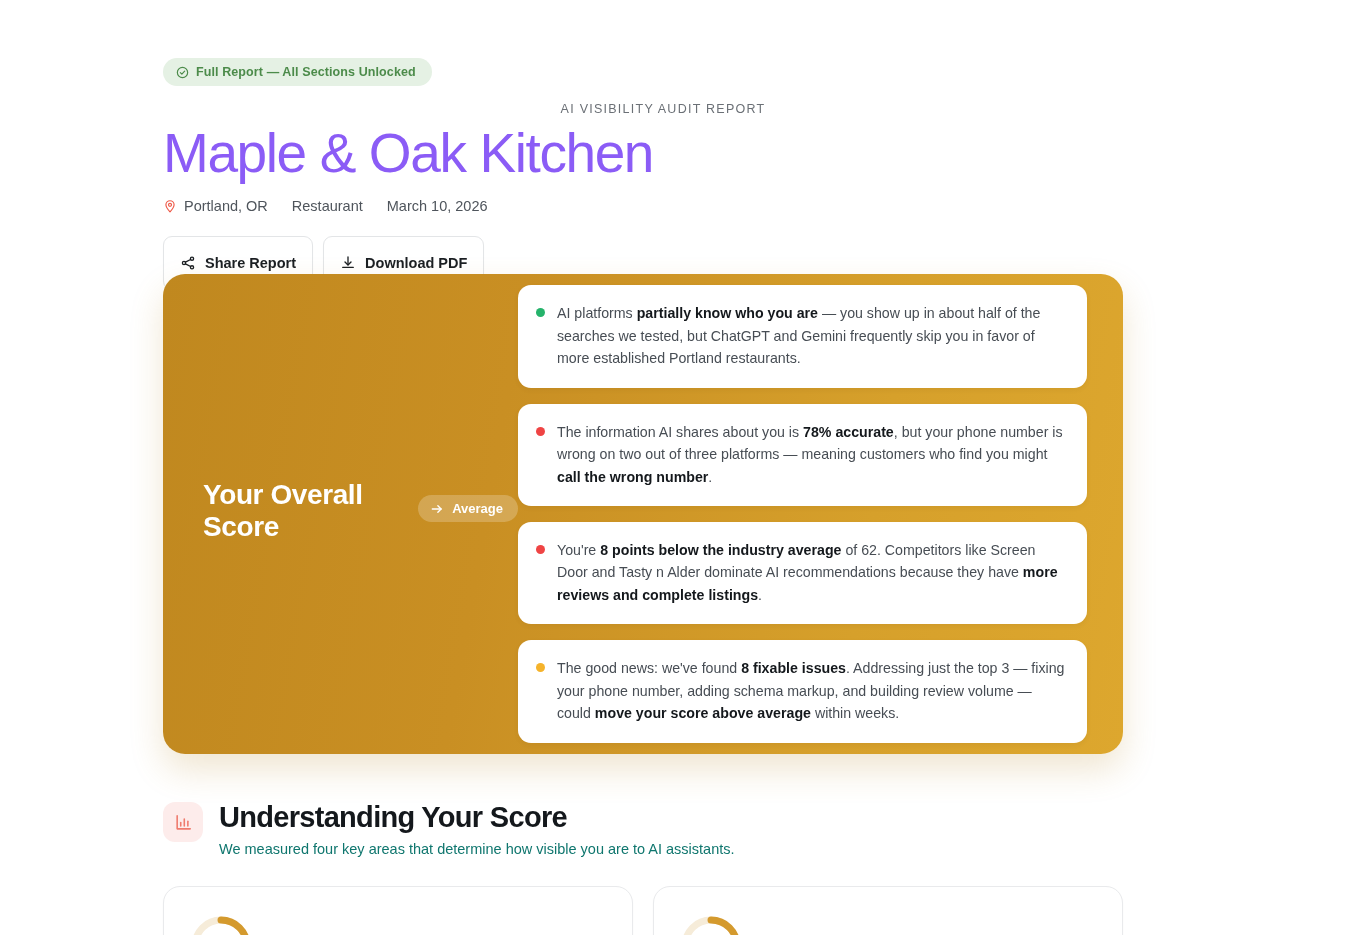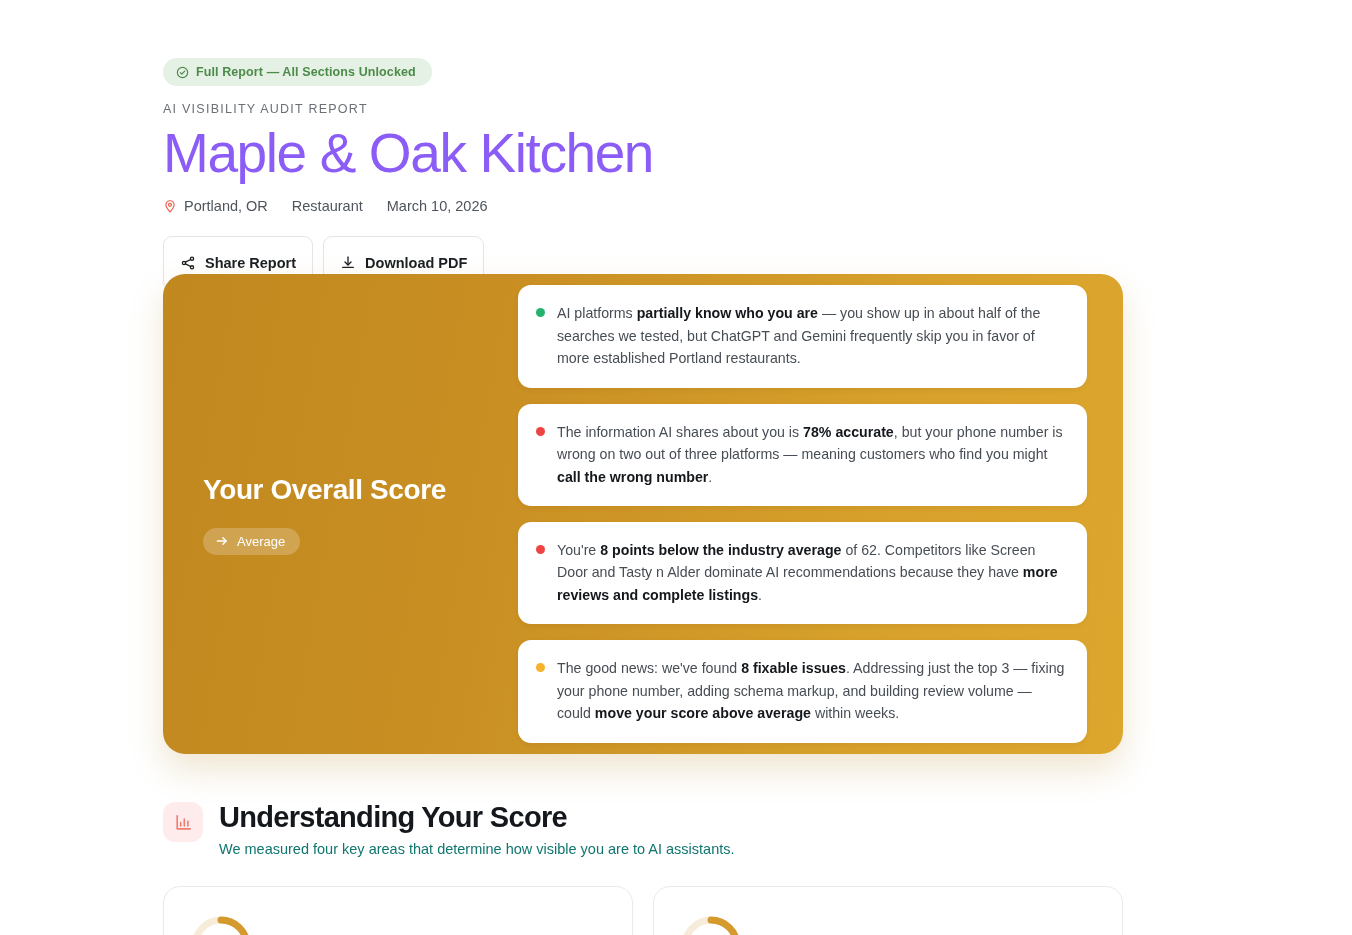--- a/index.html
+++ b/index.html
@@ -19,21 +19,21 @@
     display: inline-flex; align-items: center; gap: 7px;
     background: #e5f1e4; color: #4c8b4a;
     border-radius: 999px; padding: 7px 16px 7px 13px;
     font-size: 12.5px; font-weight: bold; letter-spacing: .1px;
   }
   .unlock-badge .check-ic { width: 13px; height: 13px; display: block; }
 
   .eyebrow {
     margin-top: 16px;
     font-size: 12.5px; letter-spacing: 1.25px; font-weight: normal;
-    color: #6b7076; text-transform: uppercase;
+    color: #6b7076; text-transform: uppercase; text-align: center;
   }
 
   .title {
     margin-top: 9px;
     font-size: 55px; line-height: 1.05; font-weight: normal;
     color: #8b5cf6; letter-spacing: -1.4px;
   }
 
   .meta {
     margin-top: 15px;
@@ -58,41 +58,41 @@
   .hero {
     position: absolute; left: 163px; top: 274px;
     width: 960px; height: 480px;
     border-radius: 22px;
     background: linear-gradient(100deg, #c0881f 0%, #c98f23 35%, #d6a02b 72%, #dda72e 100%);
     box-shadow: 0 16px 34px rgba(180,130,30,.20);
     display: flex; align-items: center;
   }
   .hero-left {
     width: 355px; padding-left: 40px;
-    display: flex; flex-direction: column; justify-content: center;
+    display: flex; justify-content: center;
   }
   .score-label {
     font-size: 28px; font-weight: bold; color: #ffffff;
     letter-spacing: -.4px; margin-bottom: 6px;
   }
   .score-row { display: flex; align-items: flex-end; }
   .score-num {
     font-size: 150px; line-height: .92; font-weight: bold;
     color: #ffffff; letter-spacing: -5px;
   }
   .score-den {
     font-size: 30px; font-weight: bold; color: #e8cc8e;
     margin-left: 6px; margin-bottom: 16px; letter-spacing: -.5px;
   }
   .tier-pill {
     margin-top: 16px; align-self: flex-start;
     display: inline-flex; align-items: center; gap: 8px;
     background: rgba(255,255,255,.22);
     border-radius: 999px; padding: 6px 15px 6px 12px;
-    font-size: 13px; font-weight: normal; color: #ffffff;
+    font-size: 13px; font-weight: bold; color: #ffffff;
   }
   .tier-pill svg { width: 14px; height: 14px; display: block; }
 
   .hero-right {
     flex: 1; padding: 0 36px 0 0;
     display: flex; flex-direction: column; gap: 16px;
   }
   .insight {
     background: #ffffff; border-radius: 13px;
     padding: 17px 22px 18px 18px;

